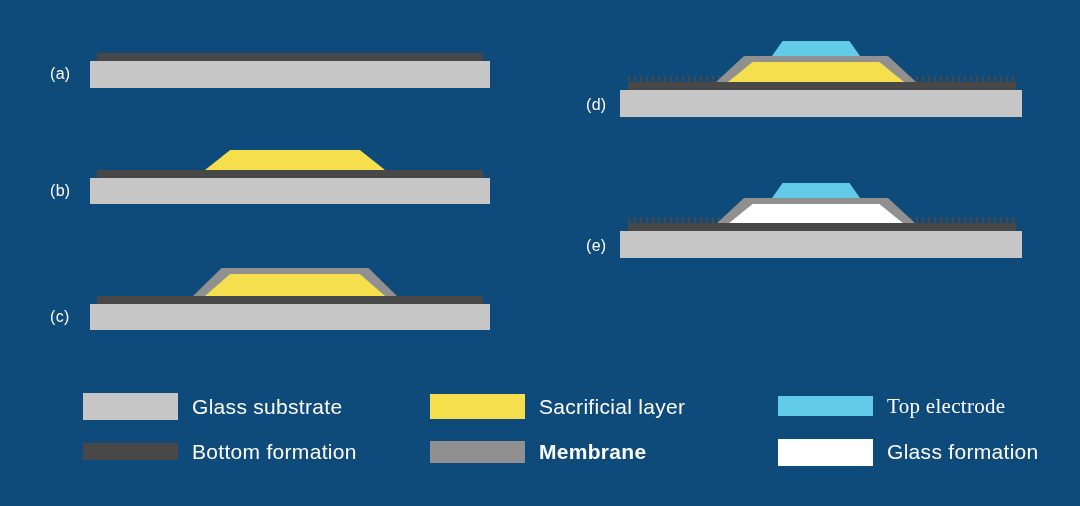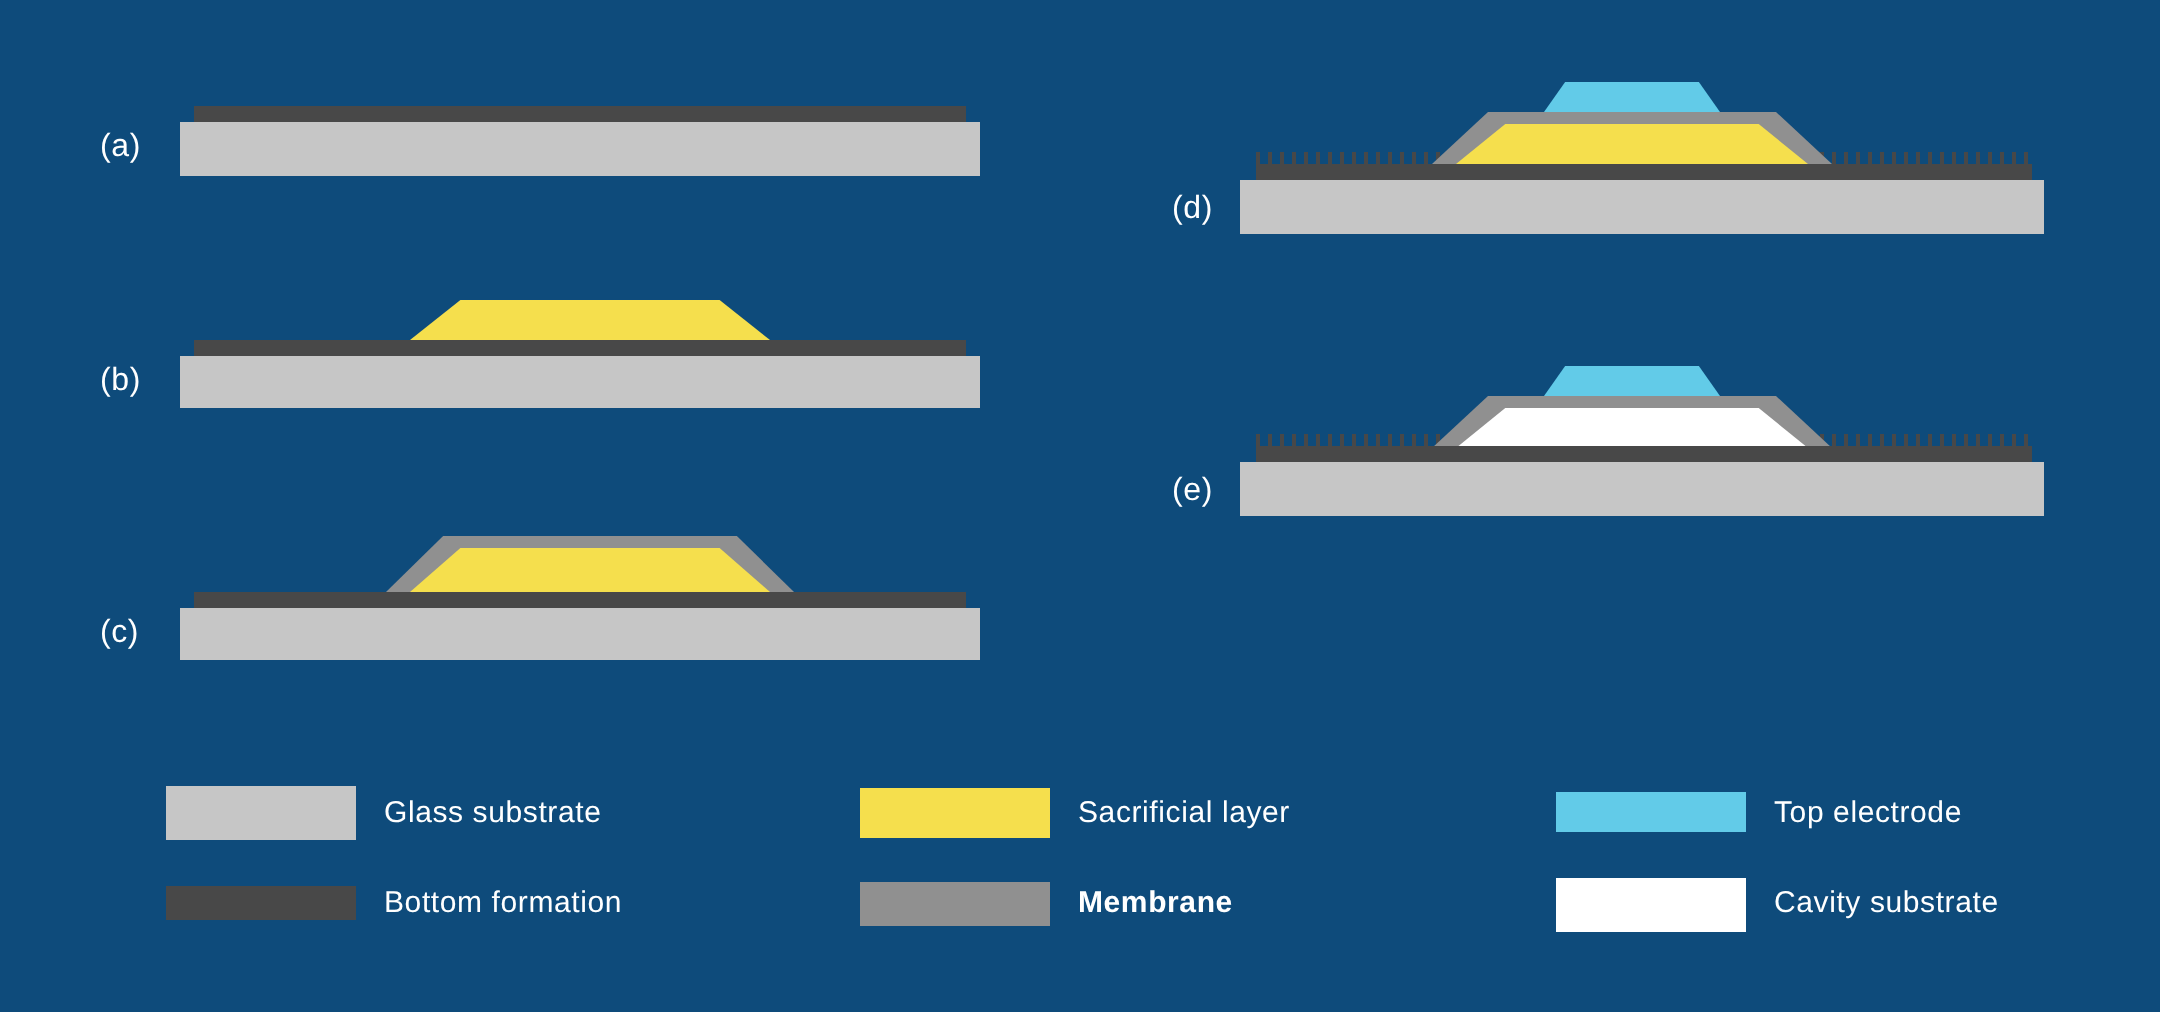--- a/index.html
+++ b/index.html
@@ -34,21 +34,21 @@
     clip-path: polygon(0% 100%, 14% 0%, 86% 0%, 100% 100%);
   }
 
   .hatch {
     background-image: repeating-linear-gradient(90deg, #484848 0 2px, transparent 2px 6px);
   }
 
   .legend-label {
     position: absolute;
     color: #ffffff;
-    font-size: 15px;
+    font-size: 21px;
     line-height: 27px;
     letter-spacing: 0.3px;
     white-space: nowrap;
   }
 </style>
 </head>
 <body>
 
 <div class="canvas" style="background-color: rgb(14, 75, 123);">
 
@@ -104,20 +104,20 @@
     <div class="abs" style="left: 83px; top: 443px; width: 95px; height: 17px; background-color: rgb(72, 72, 72);"></div>
     <span class="legend-label" style="left:192px; top:438px;">Bottom formation</span>
 
     <div class="abs" style="left: 430px; top: 394px; width: 95px; height: 25px; background-color: rgb(245, 223, 77);"></div>
     <span class="legend-label" style="left:539px; top:393px;">Sacrificial layer</span>
 
     <div class="abs" style="left: 430px; top: 441px; width: 95px; height: 22px; background-color: rgb(144, 144, 144);"></div>
     <span class="legend-label" style="left:539px; top:438px;font-weight:bold;">Membrane</span>
 
     <div class="abs" style="left: 778px; top: 396px; width: 95px; height: 20px; background-color: rgb(98, 203, 232);"></div>
-    <span class="legend-label" style="left:887px; top:393px;">Top electrode</span>
+    <span class="legend-label" style="left:887px; top:393px;font-family:Liberation Serif, serif;">Top electrode</span>
 
     <div class="abs" style="left: 778px; top: 439px; width: 95px; height: 27px; background-color: rgb(255, 255, 255);"></div>
-    <span class="legend-label" style="left:887px; top:438px;">Cavity substrate</span>
+    <span class="legend-label" style="left:887px; top:438px;">Glass formation</span>
 
   </div>
 
 </div>
 
 </body></html>

